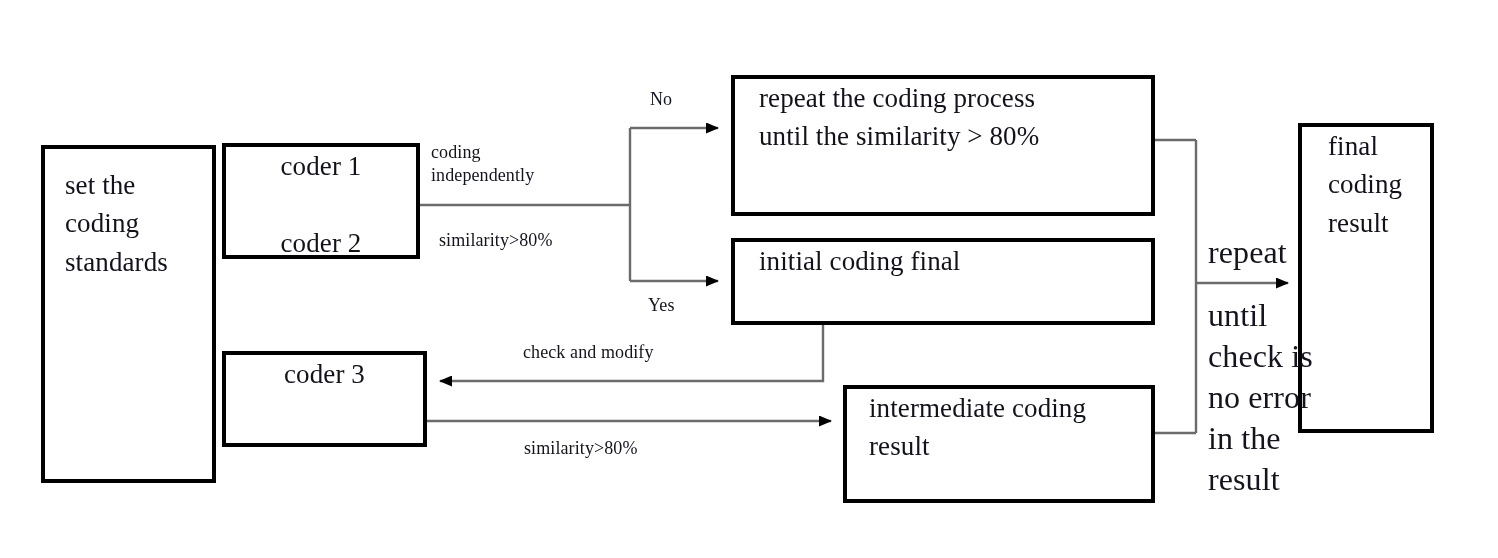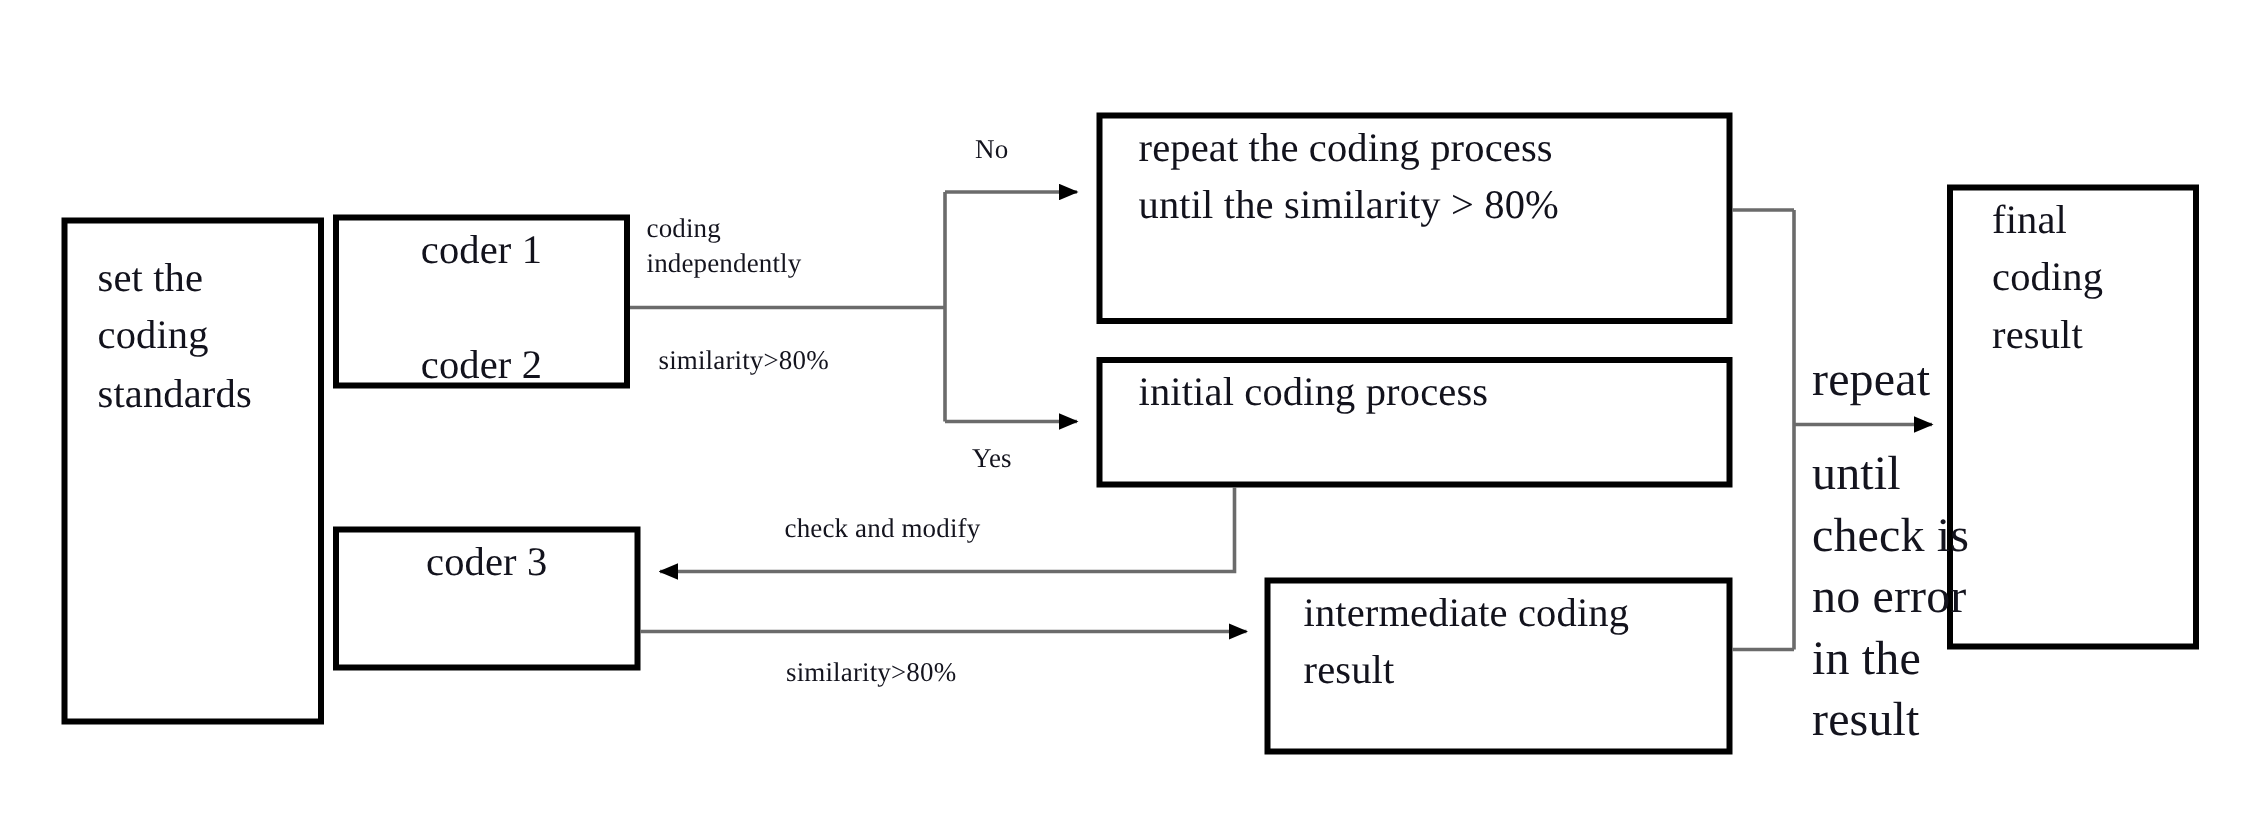--- a/index.html
+++ b/index.html
@@ -111,29 +111,29 @@
   <div class="box center-text" style="left:222px; top:351px; width:205px; height:96px; padding:0 6px;">
     <span class="box-text">coder 3</span>
   </div>
 
   <div class="box left-text" style="left:731px; top:75px; width:424px; height:141px; padding:0 0 0 24px;">
     <span class="box-text">repeat the coding process
 until the similarity &gt; 80%</span>
   </div>
 
   <div class="box left-text" style="left:731px; top:238px; width:424px; height:87px; padding:0 0 0 24px;">
-    <span class="box-text">initial coding process</span>
+    <span class="box-text">initial coding final</span>
   </div>
 
   <div class="box left-text" style="left:843px; top:385px; width:312px; height:118px; padding:0 0 0 22px;">
     <span class="box-text">intermediate coding
 result</span>
   </div>
 
-  <div class="box left-text" style="left:1298px; top:123px; width:168px; height:310px; padding:0 0 0 26px;">
+  <div class="box left-text" style="left:1298px; top:123px; width:136px; height:310px; padding:0 0 0 26px;">
     <span class="box-text">final
 coding
 result</span>
   </div>
 
   <div class="edge-label" style="left:431px; top:141px; text-align:left;">coding
 independently</div>
 
   <div class="edge-label" style="left:439px; top:229px; text-align:left;">similarity&gt;80%</div>
 

